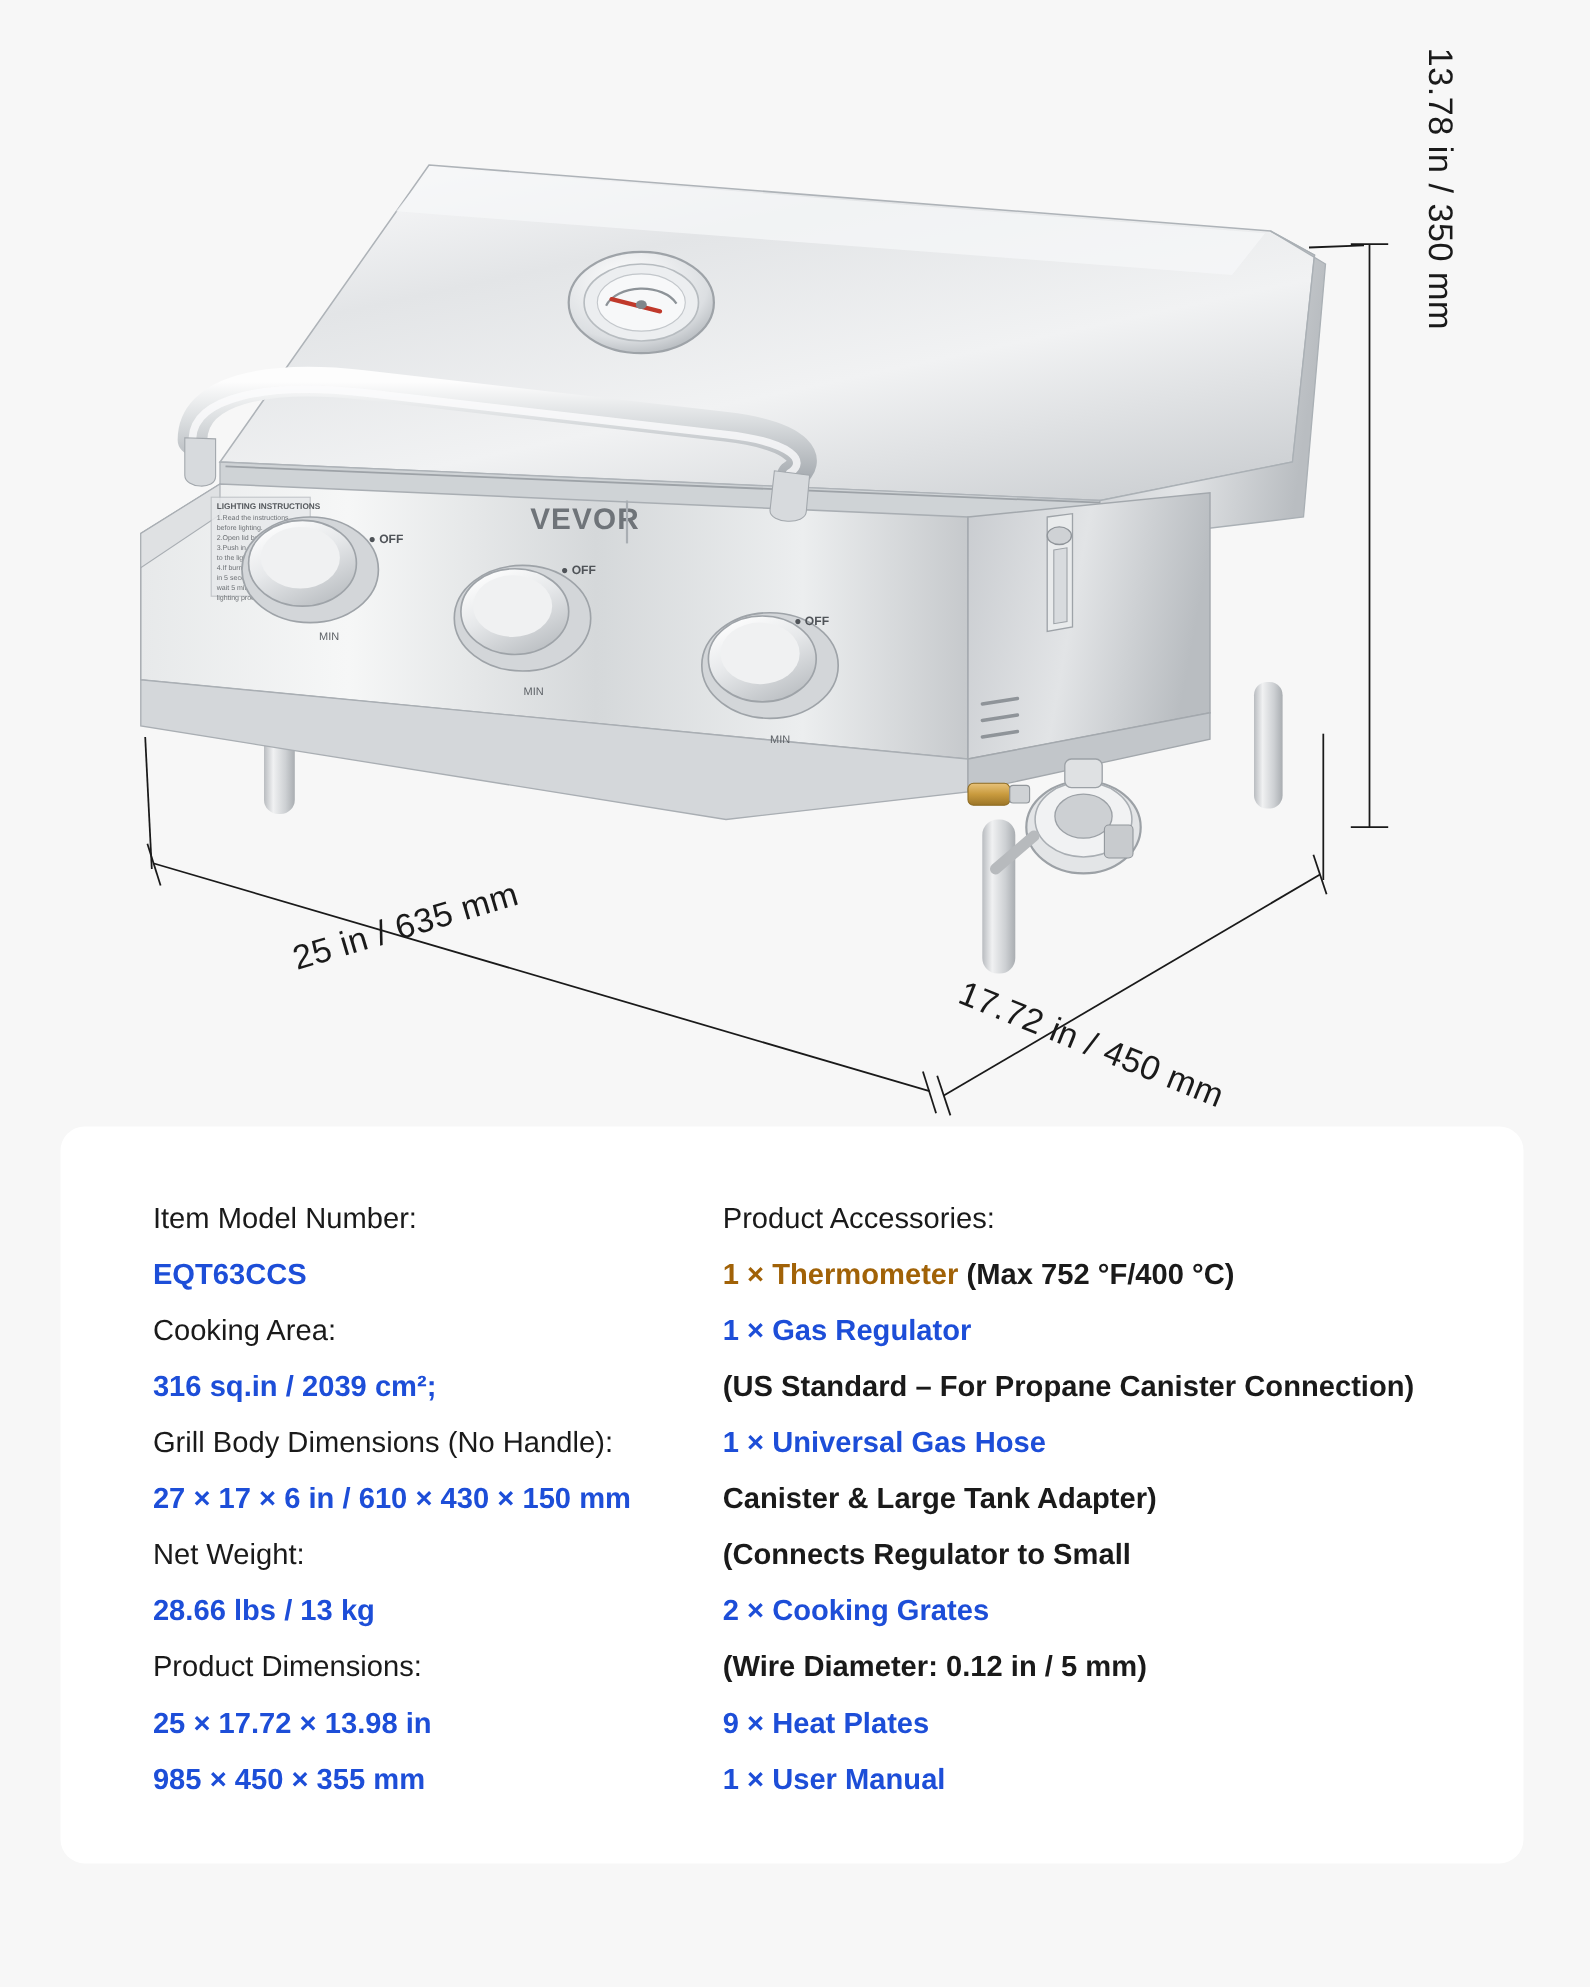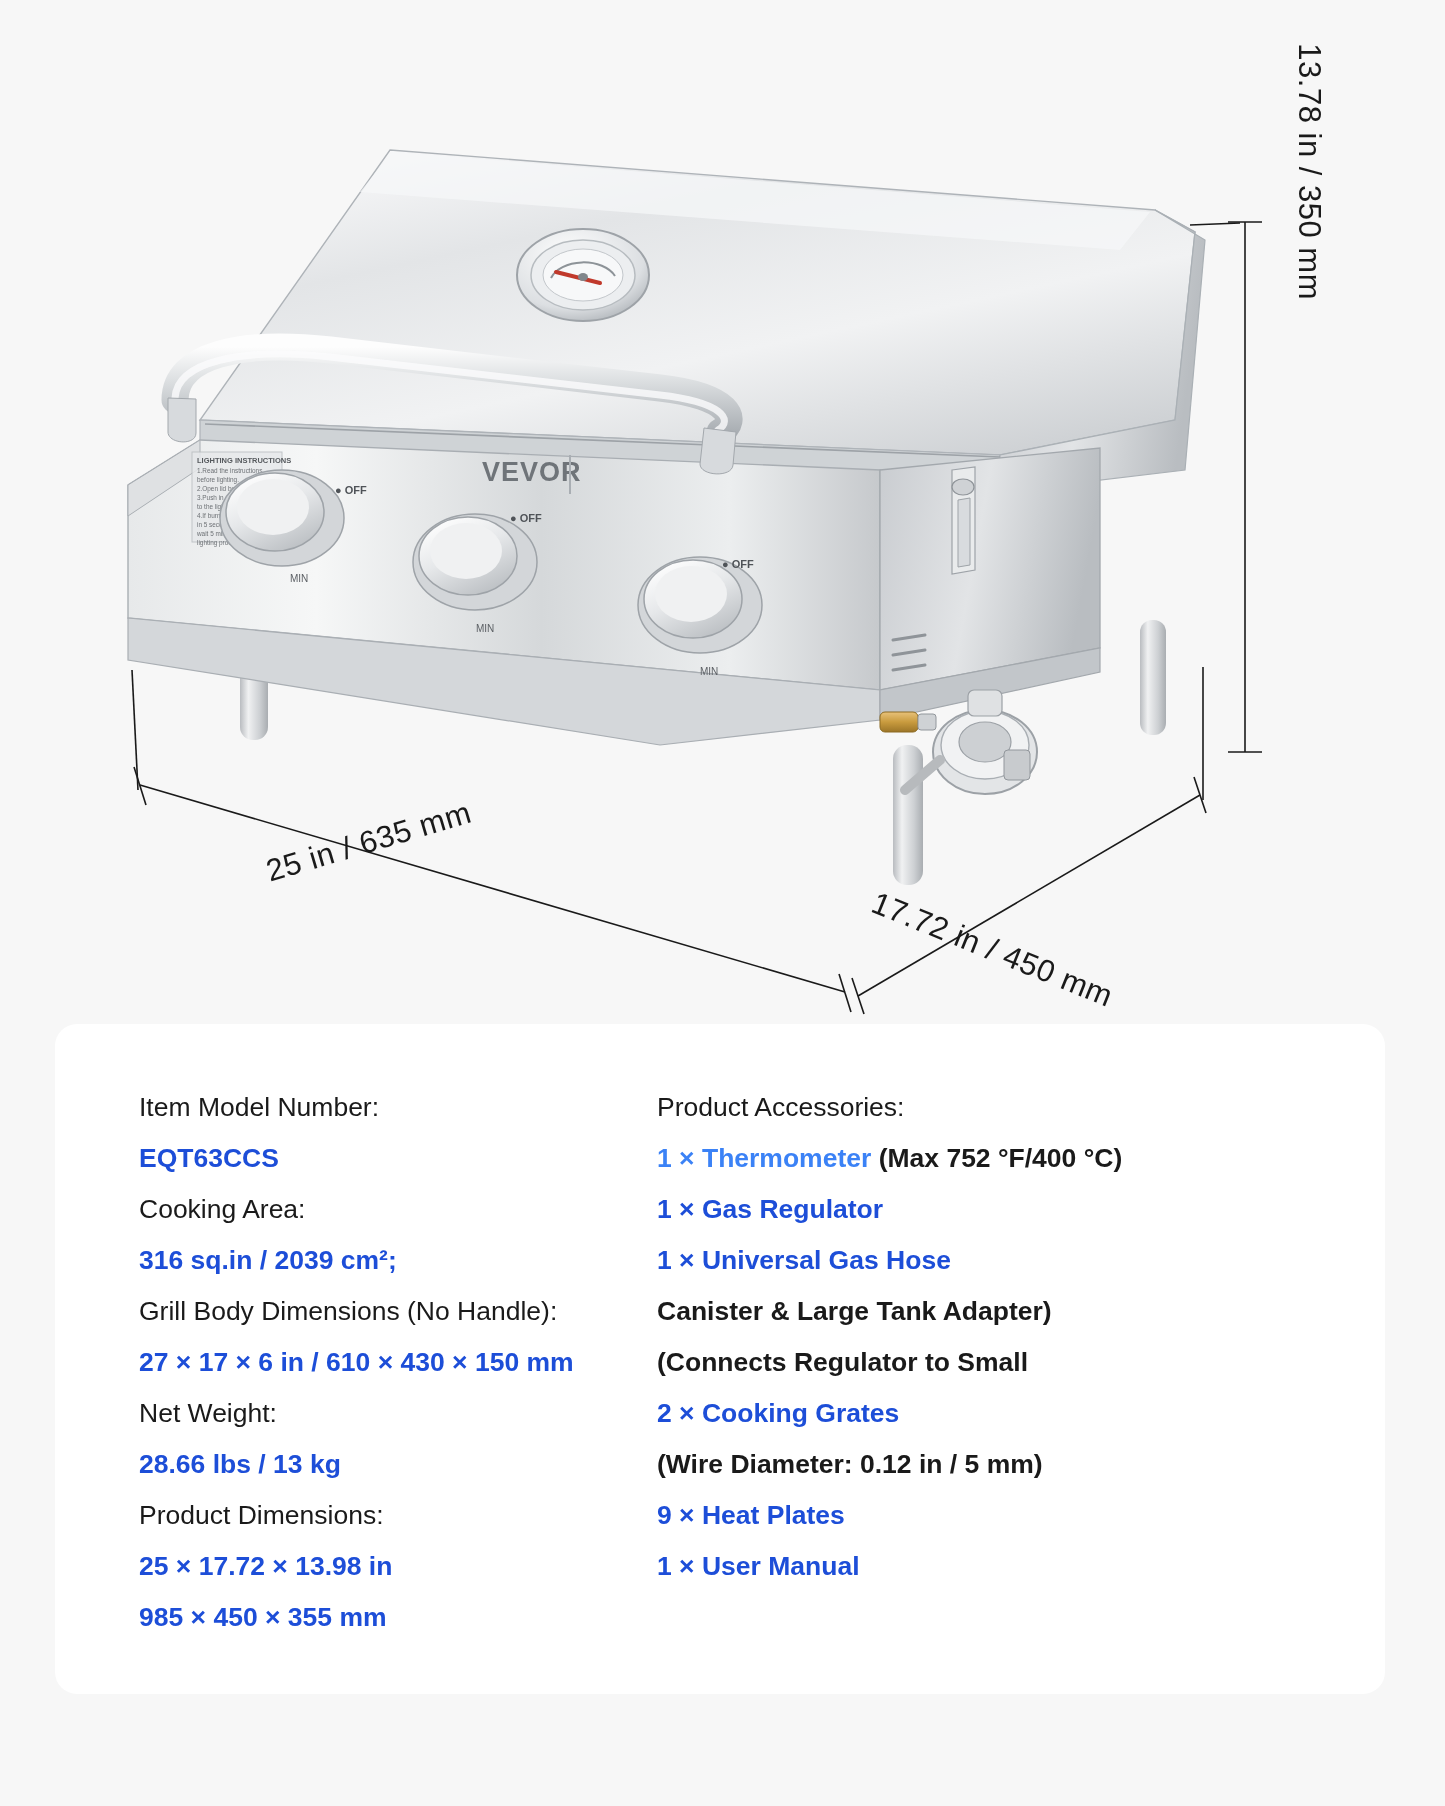--- a/index.html
+++ b/index.html
@@ -83,21 +83,21 @@
     color: #1a1a1a;
   }
   .spec-line.value {
     font-weight: bold;
     color: #1d4ed8;
   }
   .spec-line.mix {
     font-weight: bold;
     color: #1a1a1a;
   }
-  .spec-line.mix .hl { color: #3b82f6; text-align: center; }
+  .spec-line.mix .hl { color: #a16207; text-align: center; }
 </style>
 </head>
 <body>
 
 <div class="page">
 
   <div class="product-area">
 
     <svg width="1445" height="1060" viewBox="0 0 1445 1060">
       <defs>
@@ -311,20 +311,21 @@
         <div class="spec-line value">25 × 17.72 × 13.98 in</div>
         <div class="spec-line value">985 × 450 × 355 mm</div>
       </div>
 
       <div class="col col-right">
         <div class="spec-line label">Product Accessories:</div>
         <div class="spec-line mix">
           <span class="hl">1 × Thermometer </span><span>(Max 752 °F/400 °C)</span>
         </div>
         <div class="spec-line value">1 × Gas Regulator</div>
+        <div class="spec-line mix">(US Standard – For Propane Canister Connection)</div>
         <div class="spec-line value">1 × Universal Gas Hose</div>
         <div class="spec-line mix">Canister &amp; Large Tank Adapter)</div>
         <div class="spec-line mix">(Connects Regulator to Small</div>
         <div class="spec-line value">2 × Cooking Grates</div>
         <div class="spec-line mix">(Wire Diameter: 0.12 in / 5 mm)</div>
         <div class="spec-line value">9 × Heat Plates</div>
         <div class="spec-line value">1 × User Manual</div>
       </div>
     </div>
   </div>

